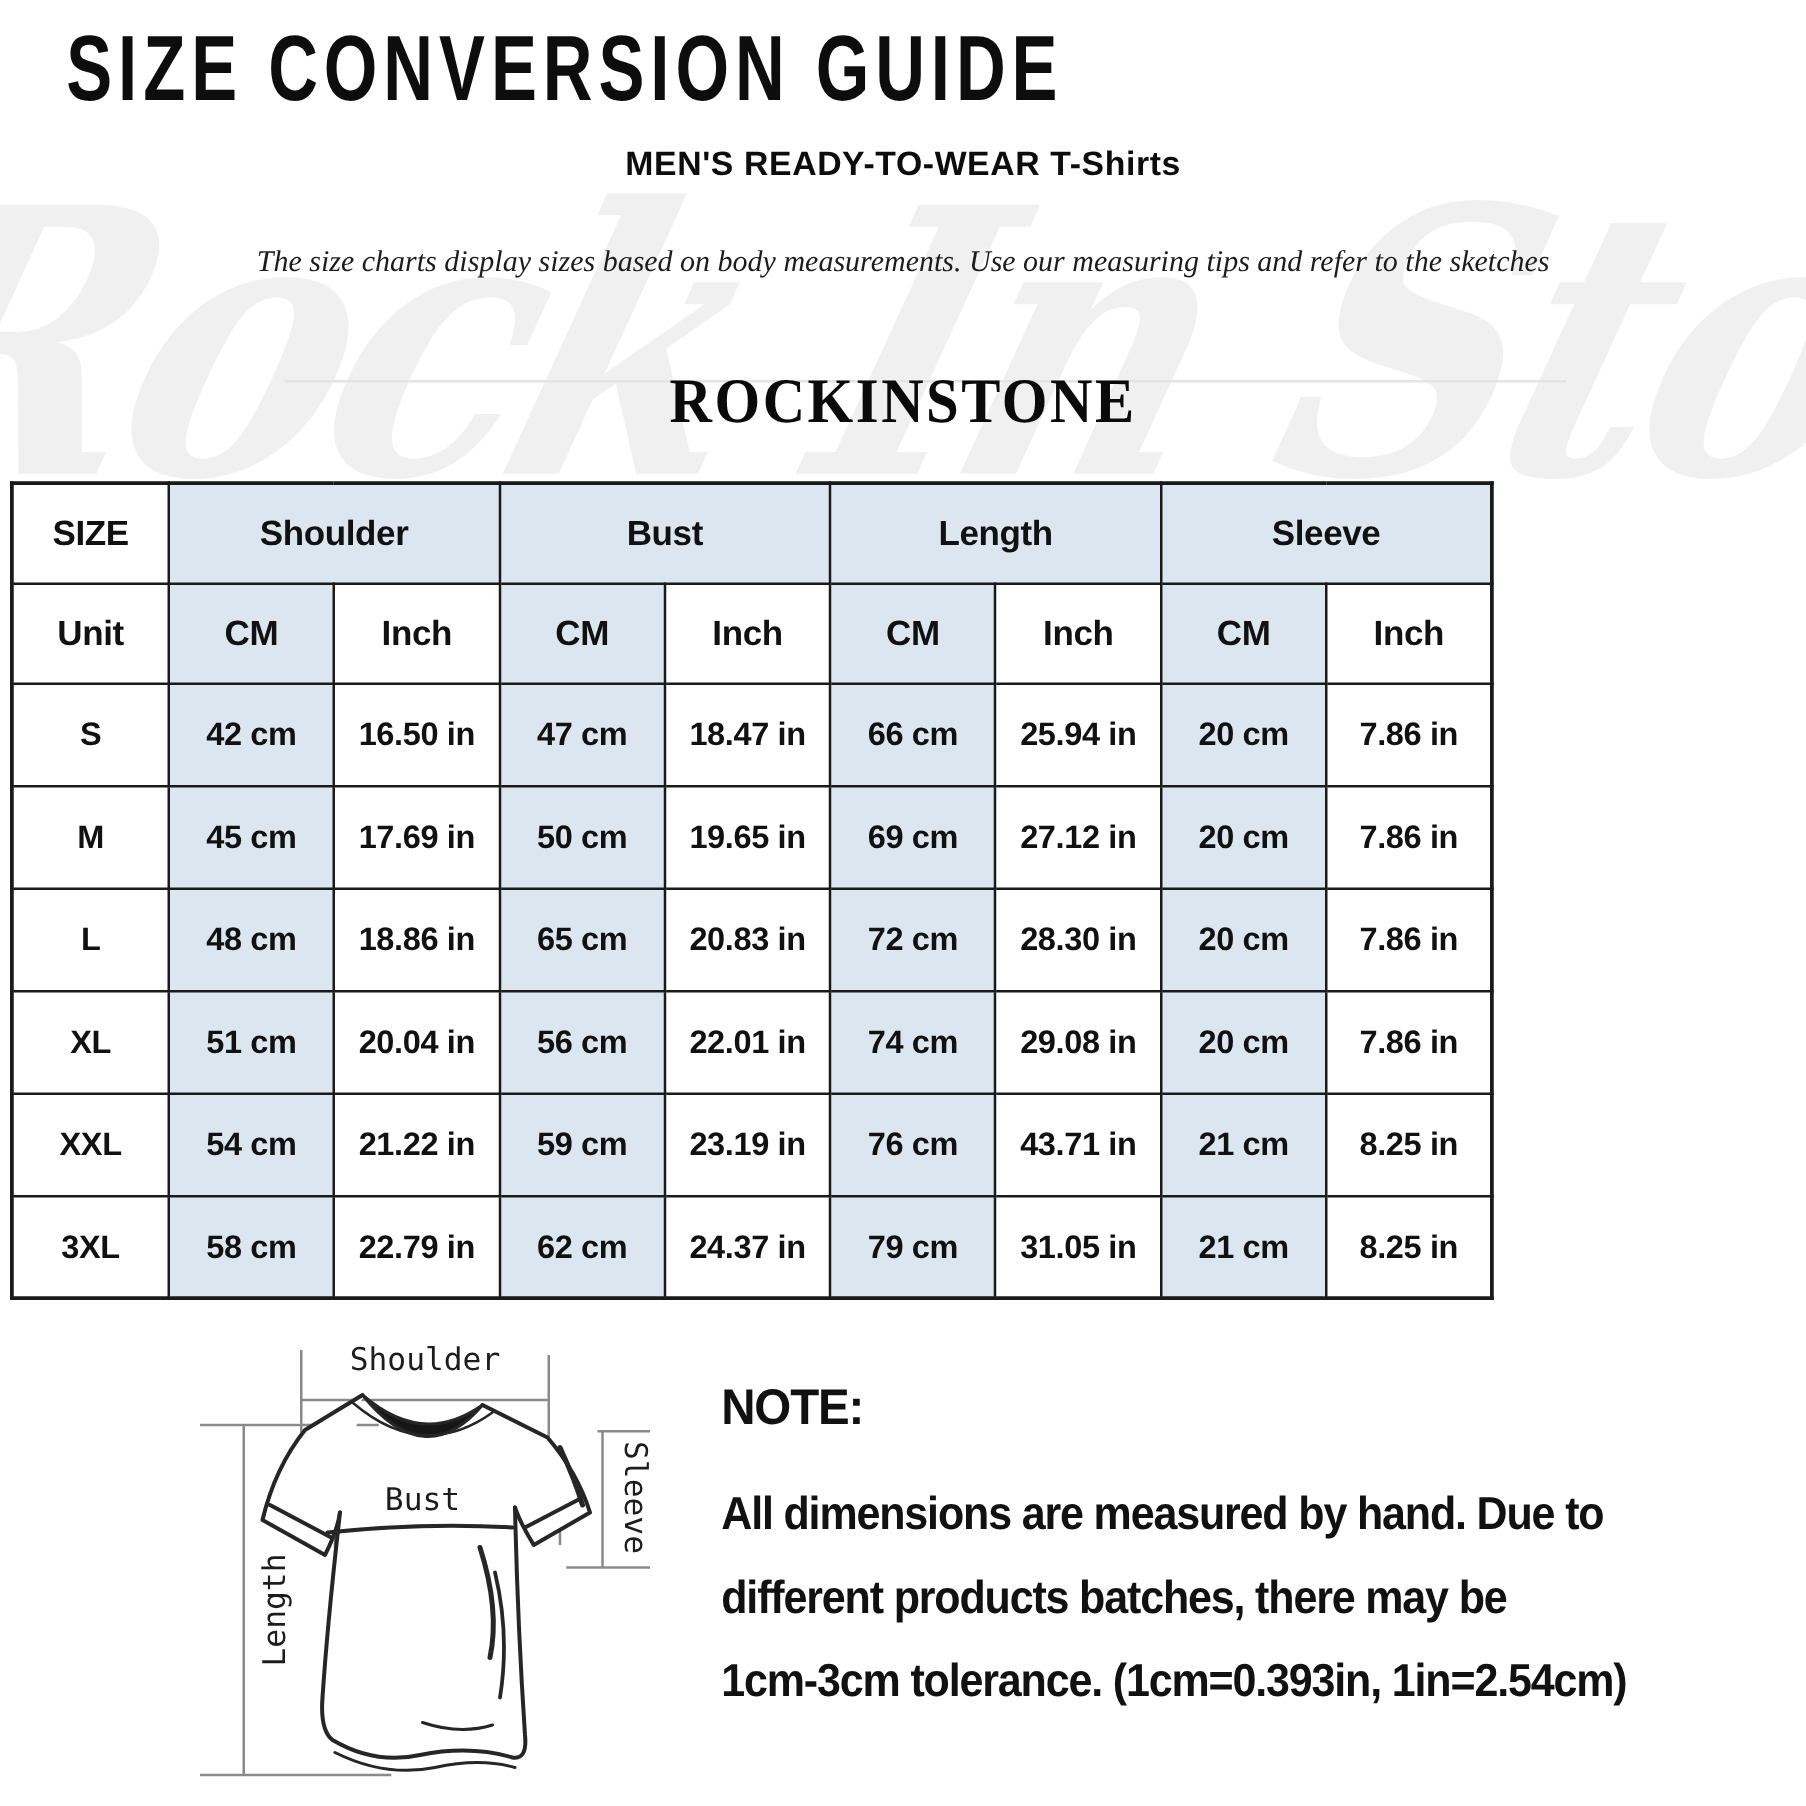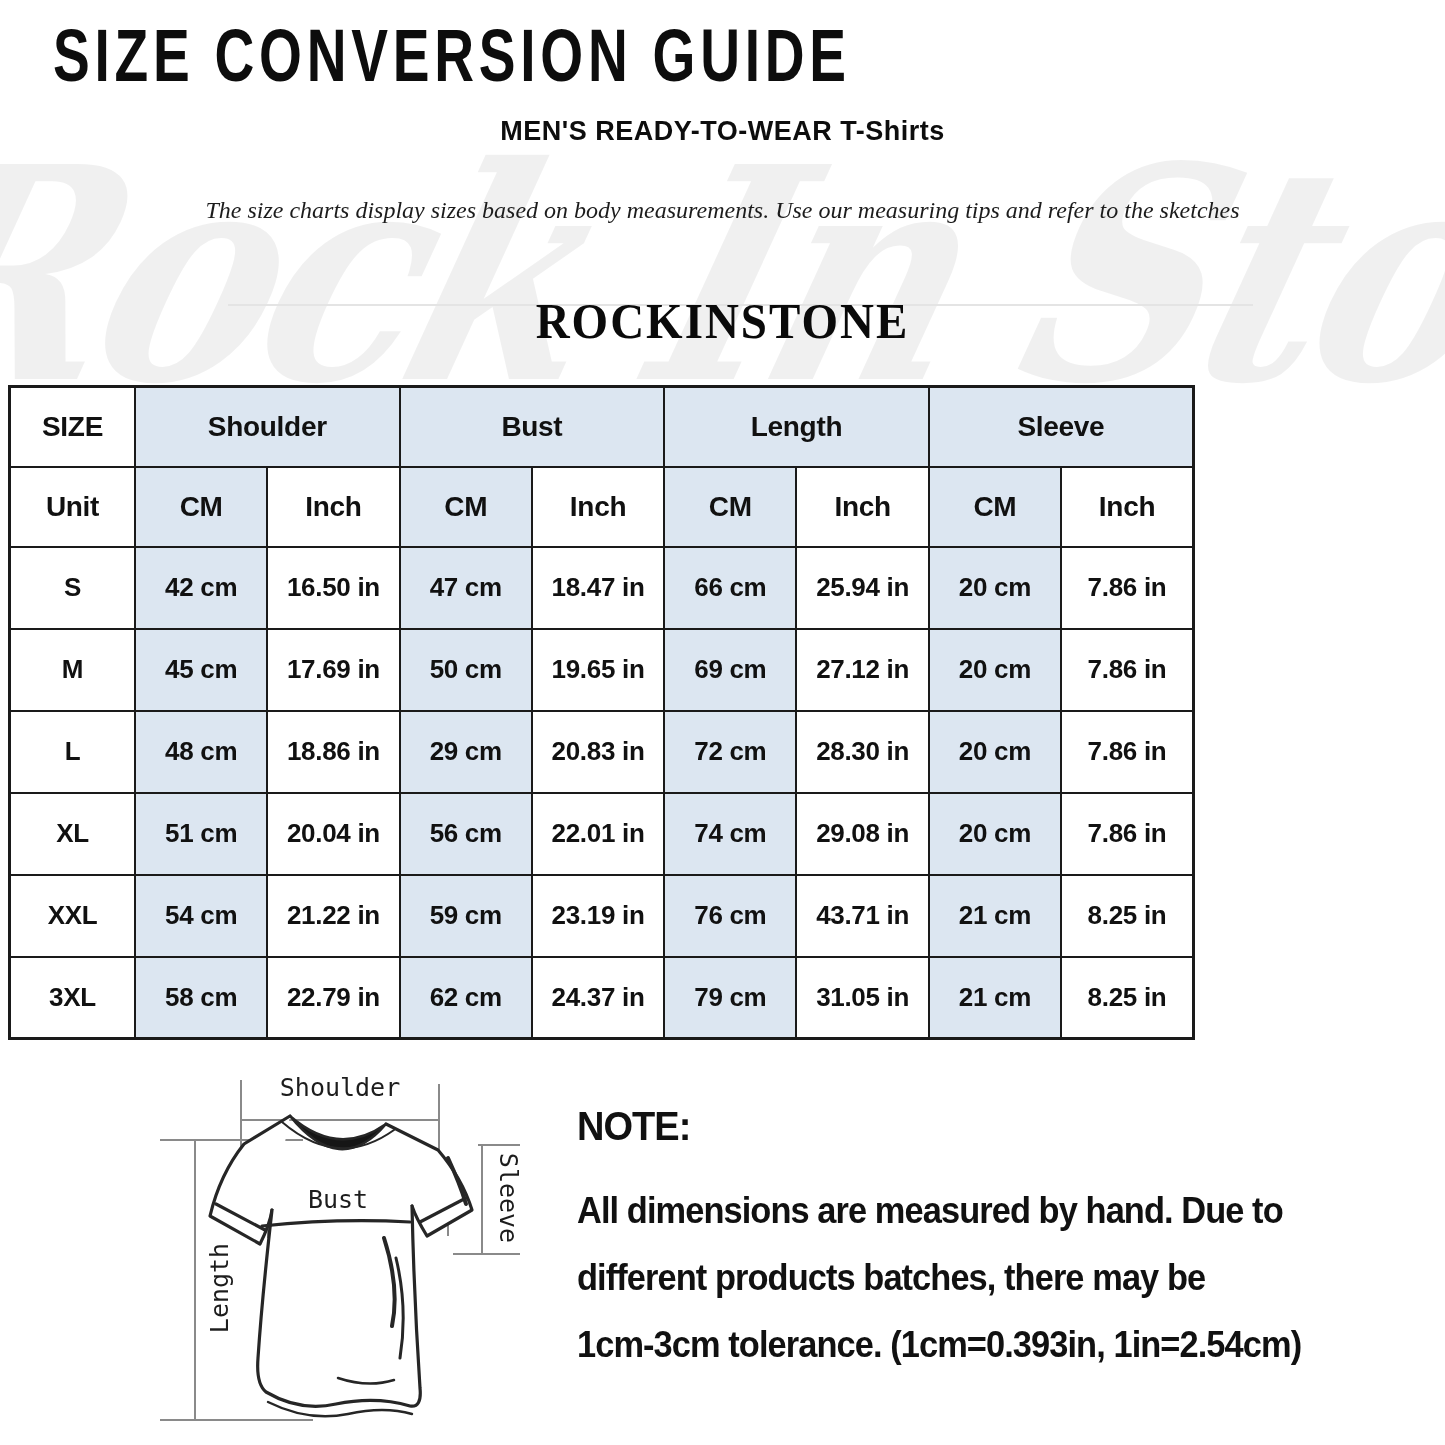--- a/index.html
+++ b/index.html
@@ -146,21 +146,21 @@
         <td>19.65 in</td>
         <td class="blue">69 cm</td>
         <td>27.12 in</td>
         <td class="blue">20 cm</td>
         <td>7.86 in</td>
       </tr>
       <tr>
         <td>L</td>
         <td class="blue">48 cm</td>
         <td>18.86 in</td>
-        <td class="blue">29 cm</td>
+        <td class="blue">65 cm</td>
         <td>20.83 in</td>
         <td class="blue">72 cm</td>
         <td>28.30 in</td>
         <td class="blue">20 cm</td>
         <td>7.86 in</td>
       </tr>
       <tr>
         <td>XL</td>
         <td class="blue">51 cm</td>
         <td>20.04 in</td>

